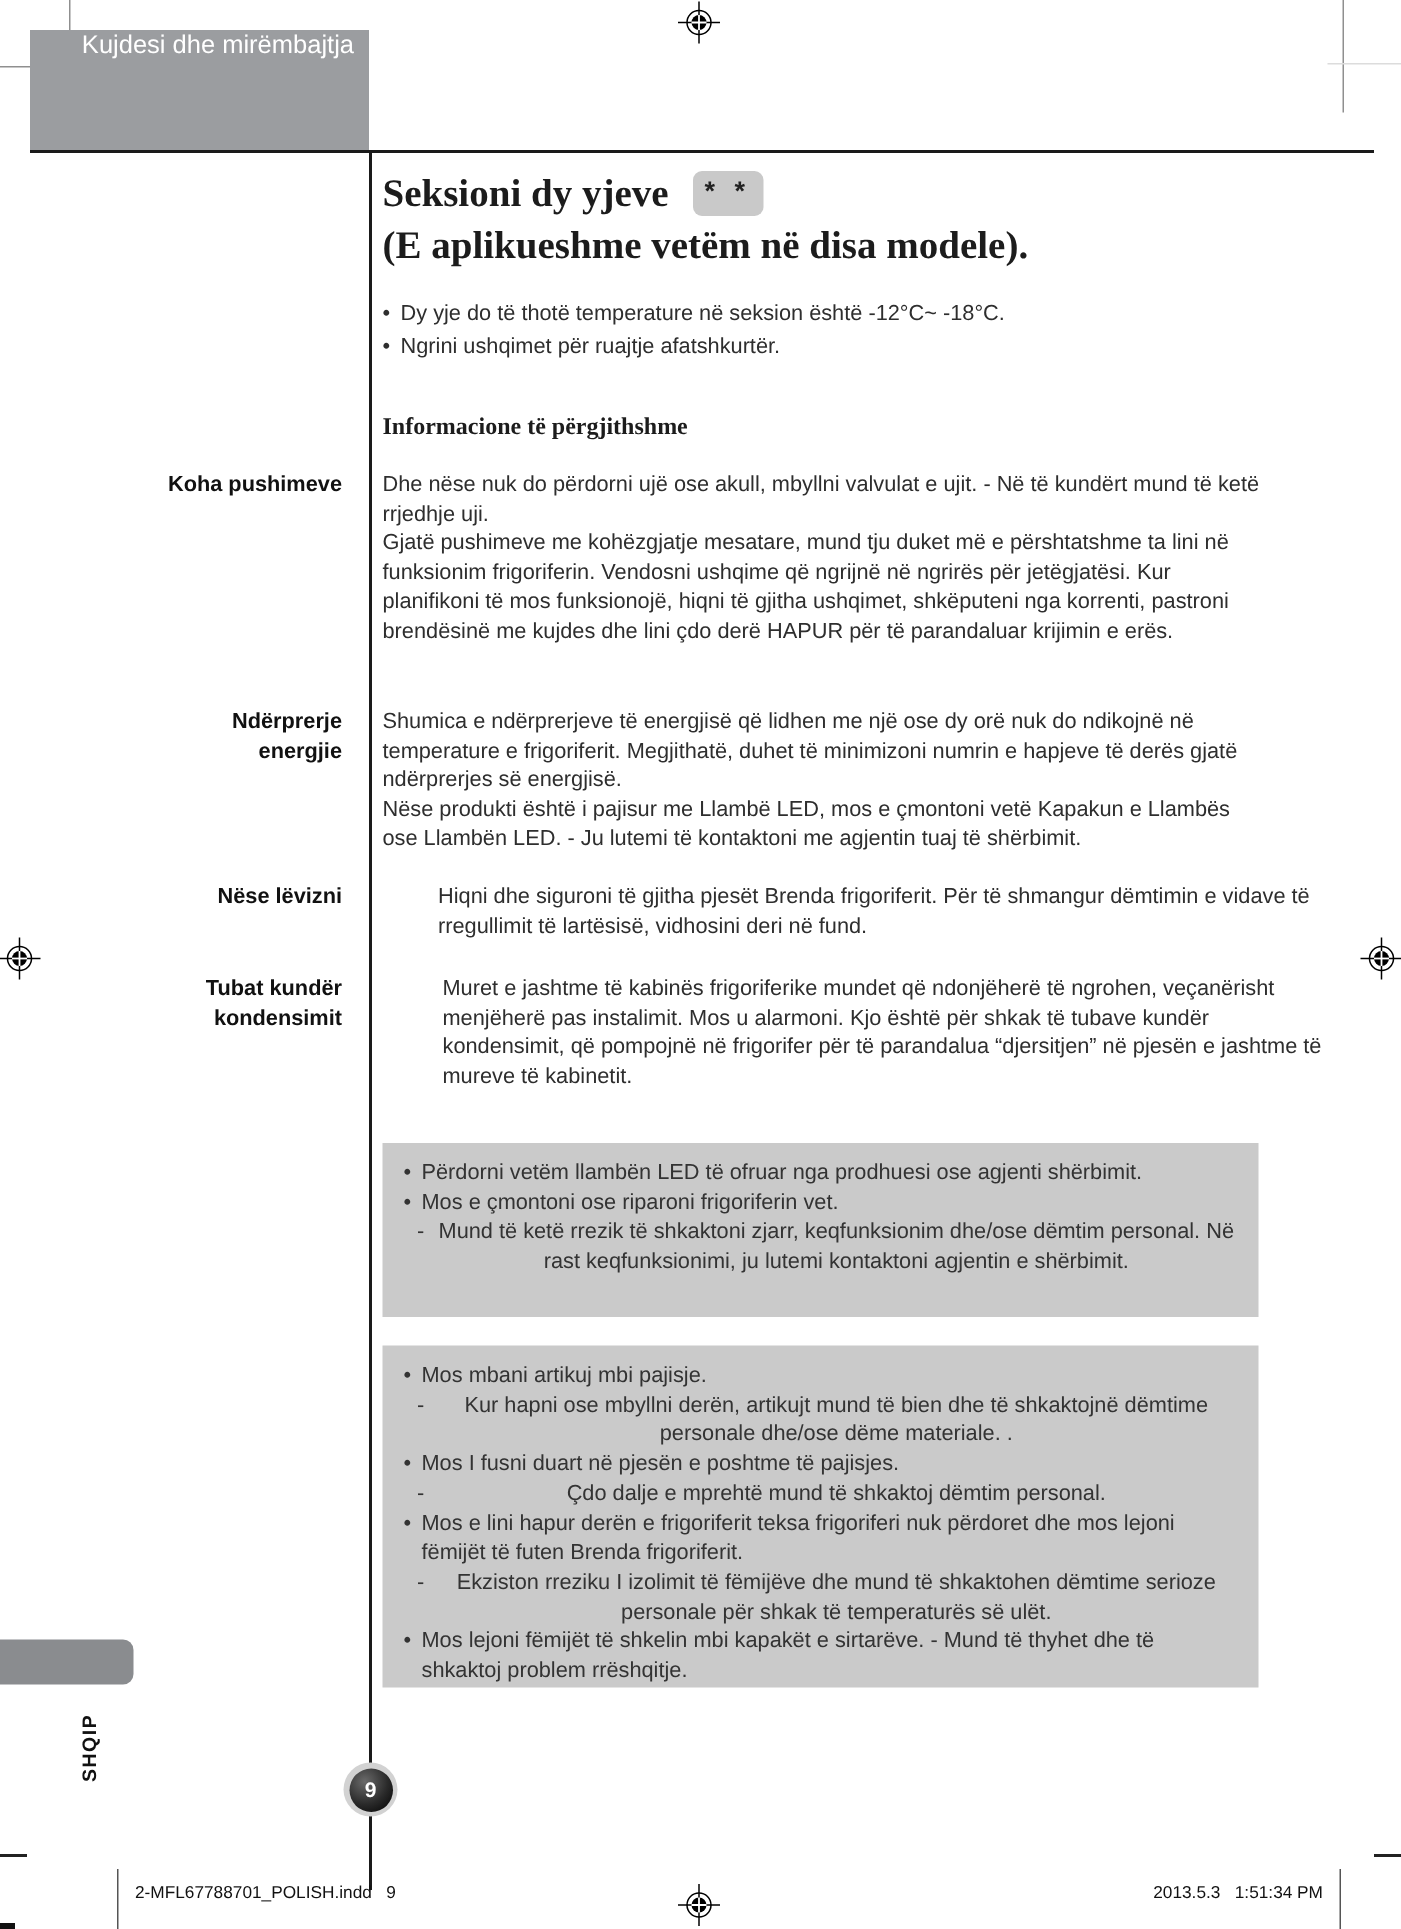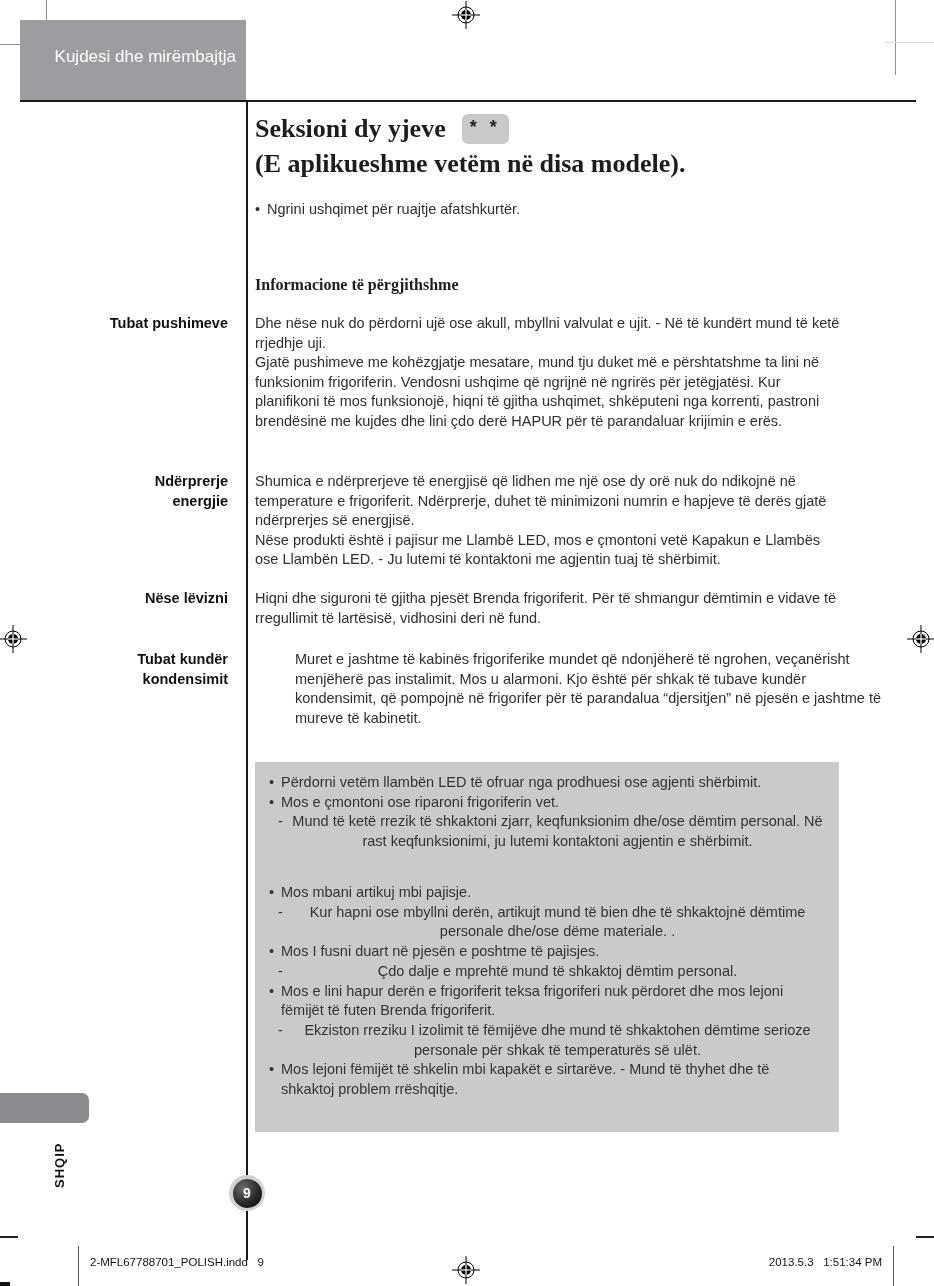--- a/index.html
+++ b/index.html
@@ -6,21 +6,21 @@
   body{
     width:934px;height:1286px;position:relative;background:#ffffff;
     font-family:"Liberation Sans","DejaVu Sans",sans-serif;
     color:#2e2e2e;overflow:hidden;
   }
   .abs{position:absolute;}
 
   
   .header-tab{
     left:20px;top:20px;width:226px;height:81px;background:#9b9da0;
-    display:flex;align-items:center;justify-content:flex-end;
+    display:flex;align-items:flex-start;justify-content:flex-end;
     padding:0 10px 7px 0;box-sizing:border-box;
   }
   .header-tab span{color:#ffffff;font-size:17px;}
   .header-rule{left:20px;top:100px;width:896px;height:2px;background:#1a1a1a;}
   .v-rule{left:246px;top:102px;width:2px;height:1158px;background:#1a1a1a;}
 
   
   .serif{font-family:"Liberation Serif","DejaVu Serif",serif;font-weight:bold;color:#1c1c1c;}
   .title-line1{left:255px;top:112px;font-size:26px;line-height:33px;}
   .title-line2{left:255px;top:147px;font-size:26px;line-height:33px;}
@@ -47,21 +47,21 @@
   .bullet::before{content:"\2022";position:absolute;left:0;top:0;}
   .dash{position:relative;padding-left:12px;margin-left:9px;text-align:center;}
   .dash::before{content:"-";position:absolute;left:0;top:0;}
 
   
   .caution{
     left:255px;width:584px;background:#cacaca;box-sizing:border-box;
     padding:11px 14px 0 14px;font-size:14.5px;line-height:19.7px;color:#333;
   }
   .caution-1{top:762px;height:116px;}
-  .caution-2{top:872px;height:260px;}
+  .caution-2{top:897px;height:228px;}
 
   
   .lang-tab{left:0;top:1093px;width:89px;height:30px;background:#8a8c8f;border-radius:0 7px 7px 0;}
   .lang-text{
     left:52px;top:1128px;height:60px;
     writing-mode:vertical-rl;transform:rotate(180deg);
     font-weight:bold;font-size:13px;letter-spacing:1px;color:#111;
   }
 
   
@@ -138,39 +138,40 @@
 </div>
 <div class="abs header-rule"></div>
 <div class="abs v-rule"></div>
 
 <div class="abs serif title-line1">
   <span>Seksioni dy yjeve</span><span class="star-badge">* *</span>
 </div>
 <div class="abs serif title-line2">(E aplikueshme vetëm në disa modele).</div>
 
 <div class="abs intro-bullets">
+  <div class="bullet">Dy yje do të thotë temperature në seksion është -12°C~ -18°C.</div>
   <div class="bullet">Ngrini ushqimet për ruajtje afatshkurtër.</div>
 </div>
 
 <div class="abs serif h2">Informacione të përgjithshme</div>
 
-<div class="abs mlabel" style="top:314px;">Tubat pushimeve</div>
+<div class="abs mlabel" style="top:314px;">Koha pushimeve</div>
 <div class="abs block" style="top:314px;">
   <p>Dhe nëse nuk do përdorni ujë ose akull, mbyllni valvulat e ujit. - Në të kundërt mund të ketë rrjedhje uji.</p>
   <p>Gjatë pushimeve me kohëzgjatje mesatare, mund tju duket më e përshtatshme ta lini në funksionim frigoriferin. Vendosni ushqime që ngrijnë në ngrirës për jetëgjatësi. Kur planifikoni të mos funksionojë, hiqni të gjitha ushqimet, shkëputeni nga korrenti, pastroni brendësinë me kujdes dhe lini çdo derë HAPUR për të parandaluar krijimin e erës.</p>
 </div>
 
 <div class="abs mlabel" style="top:472px;">Ndërprerje energjie</div>
 <div class="abs block" style="top:472px;">
-  <p>Shumica e ndërprerjeve të energjisë që lidhen me një ose dy orë nuk do ndikojnë në temperature e frigoriferit. Ndërprerje, duhet të minimizoni numrin e hapjeve të derës gjatë ndërprerjes së energjisë.</p>
+  <p>Shumica e ndërprerjeve të energjisë që lidhen me një ose dy orë nuk do ndikojnë në temperature e frigoriferit. Megjithatë, duhet të minimizoni numrin e hapjeve të derës gjatë ndërprerjes së energjisë.</p>
   <p>Nëse produkti është i pajisur me Llambë LED, mos e çmontoni vetë Kapakun e Llambës ose Llambën LED. - Ju lutemi të kontaktoni me agjentin tuaj të shërbimit.</p>
 </div>
 
 <div class="abs mlabel" style="top:589px;">Nëse lëvizni</div>
-<div class="abs block" style="top:589px;">
+<div class="abs block" style="top:589px;margin-left:37px;">
   <p>Hiqni dhe siguroni të gjitha pjesët Brenda frigoriferit. Për të shmangur dëmtimin e vidave të rregullimit të lartësisë, vidhosini deri në fund.</p>
 </div>
 
 <div class="abs mlabel" style="top:650px;">Tubat kundër kondensimit</div>
 <div class="abs block" style="top:650px;margin-left:40px;">
   <p>Muret e jashtme të kabinës frigoriferike mundet që ndonjëherë të ngrohen, veçanërisht menjëherë pas instalimit. Mos u alarmoni. Kjo është për shkak të tubave kundër kondensimit, që pompojnë në frigorifer për të parandalua “djersitjen” në pjesën e jashtme të mureve të kabinetit.</p>
 </div>
 
 <div class="abs caution caution-1">
   <div class="bullet">Përdorni vetëm llambën LED të ofruar nga prodhuesi ose agjenti shërbimit.</div>

